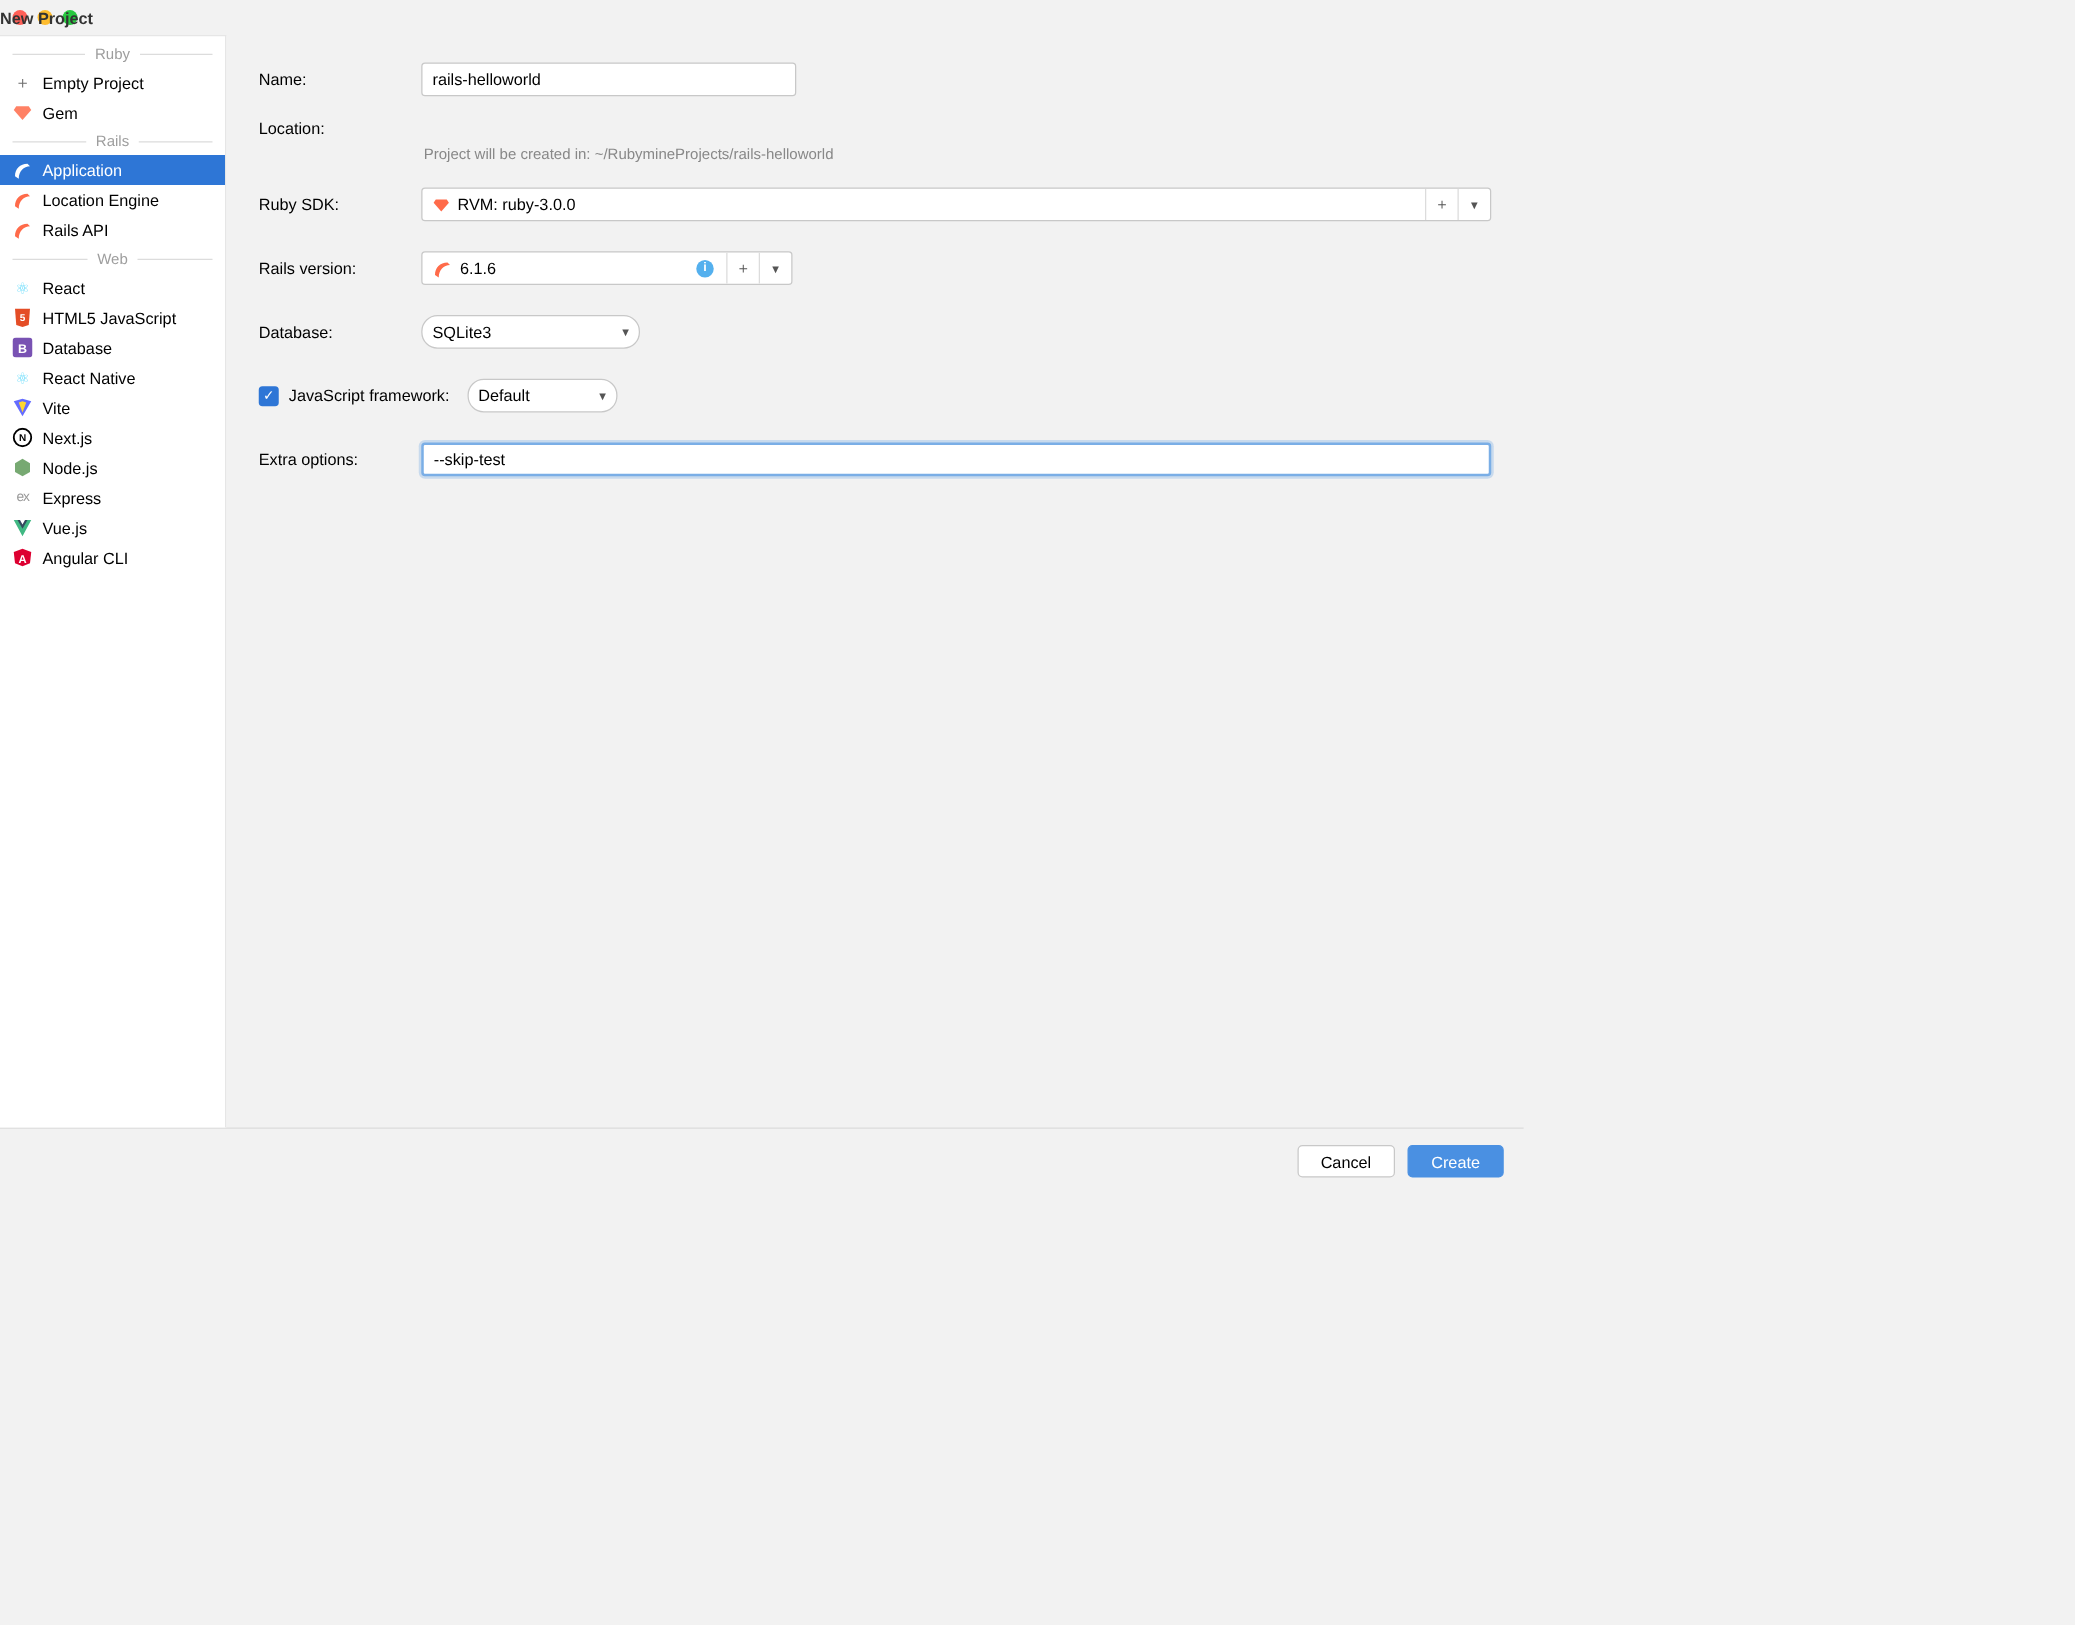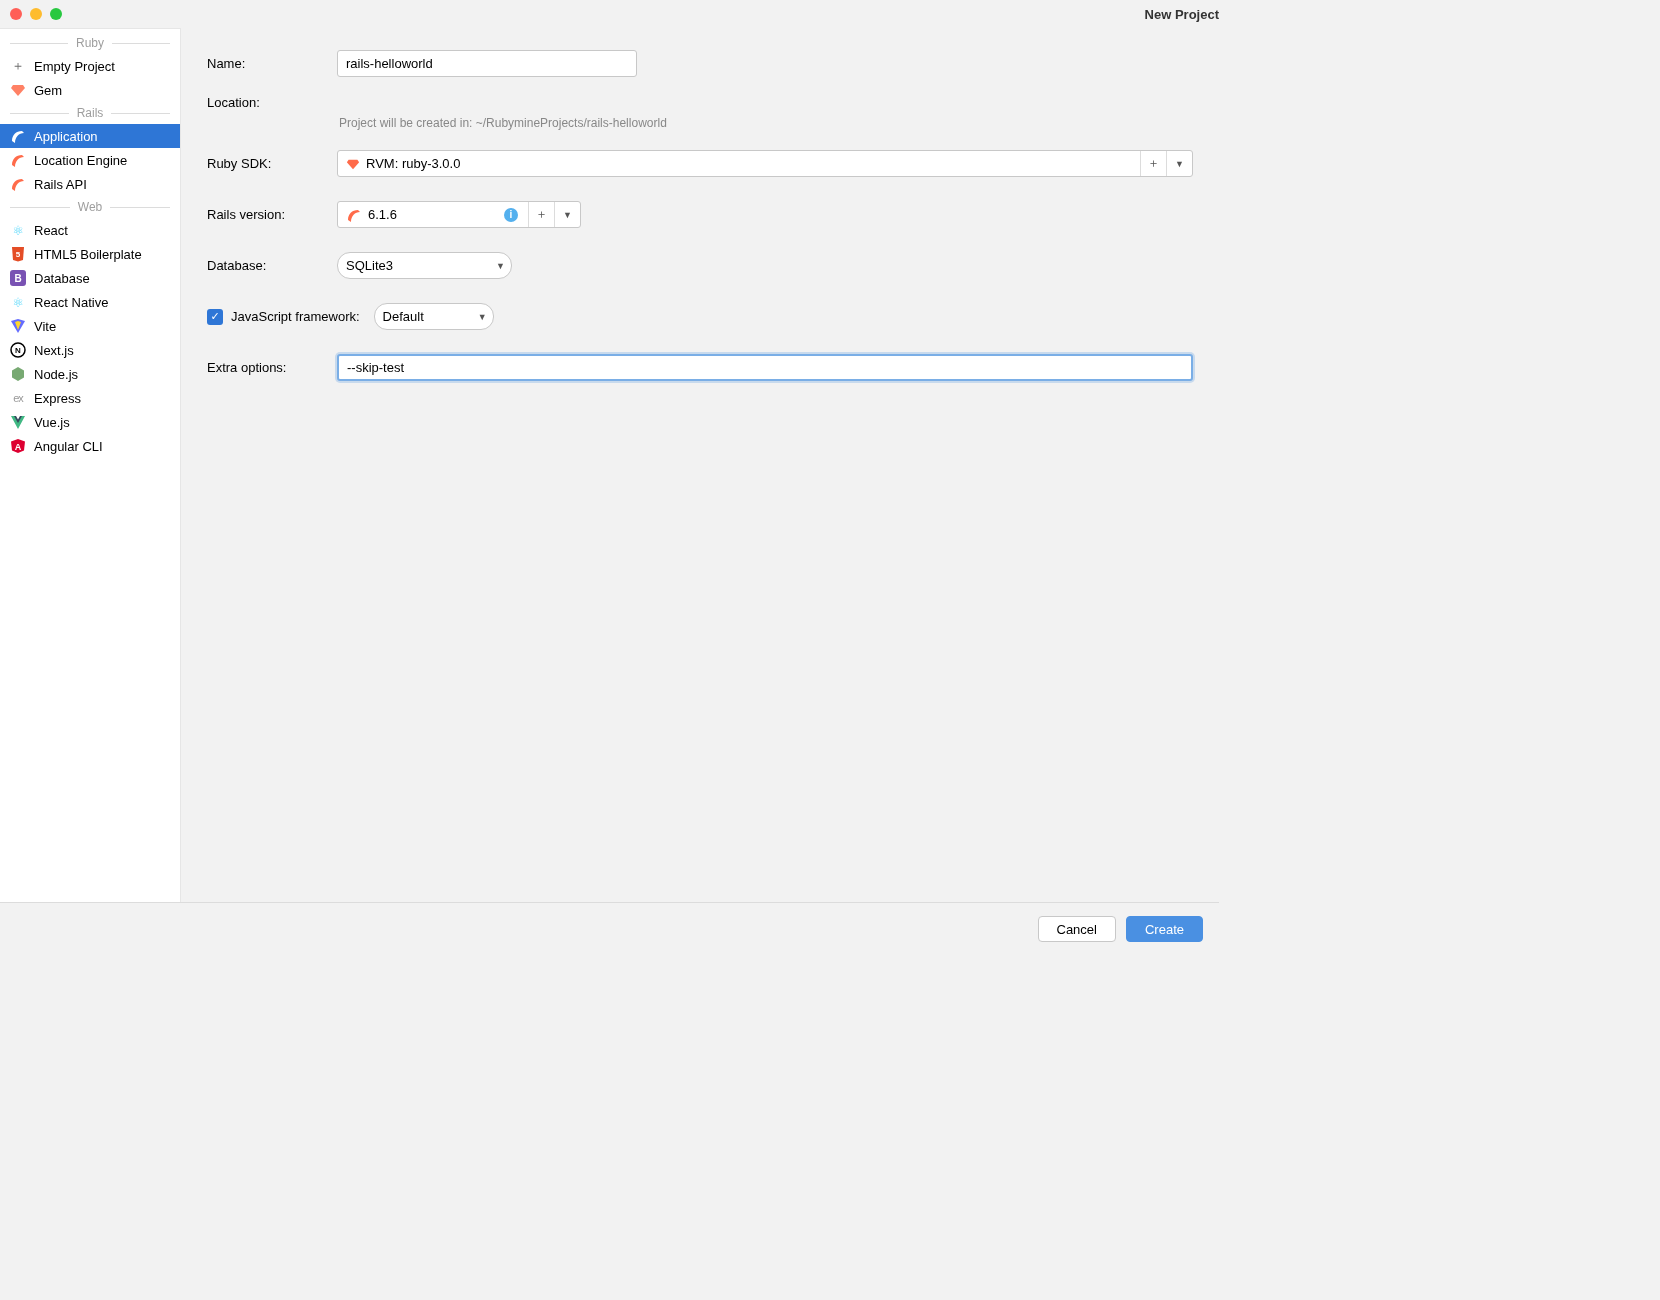--- a/index.html
+++ b/index.html
@@ -3,21 +3,21 @@
   <meta charset="utf-8">
   <style>
     * { box-sizing: border-box; margin: 0; padding: 0; font-family: -apple-system, BlinkMacSystemFont, "Segoe UI", Helvetica, Arial, sans-serif; }
     body { width: 1219px; height: 955px; background: #f2f2f2; overflow: hidden; font-size: 13px; color: #000; }
     .titlebar { height: 28px; display: flex; align-items: center; padding: 0 10px; position: relative; }
     .traffic { display: flex; gap: 8px; align-items: center; }
     .dot { width: 12px; height: 12px; border-radius: 50%; }
     .dot.red { background: #ff5f57; }
     .dot.yellow { background: #febc2e; }
     .dot.green { background: #28c840; }
-    .title { position: absolute; left: 0; right: 0; text-align: right; font-weight: 600; font-size: 13px; color: #333; }
+    .title { position: absolute; left: 0; right: 0; text-align: left; font-weight: 600; font-size: 13px; color: #333; }
     .container { display: flex; height: calc(100% - 28px - 53px); }
     .sidebar { width: 181px; background: #fff; border-right: 1px solid #e6e6e6; border-top: 1px solid #e6e6e6; padding-top: 3px; }
     .section-label { display: flex; align-items: center; padding: 4px 10px 4px 10px; color: #9e9e9e; font-size: 12px; }
     .section-label::before, .section-label::after { content: ""; flex: 1; height: 1px; background: #dcdcdc; }
     .section-label span { padding: 0 8px; }
     .s-item { display: flex; align-items: center; gap: 8px; padding: 4px 10px; height: 24px; font-size: 13px; cursor: pointer; }
     .s-item.selected { background: #2e76d6; color: #fff; }
     .s-icon { width: 16px; height: 16px; display: flex; align-items: center; justify-content: center; font-size: 13px; }
     .main { flex: 1; padding: 22px 26px 10px 26px; }
     .form-row { display: flex; align-items: center; margin-bottom: 18px; }
@@ -104,21 +104,21 @@
       <span class="s-icon" style="color:#61dafb">⚛</span>
       <span>React</span>
     </div>
     <div class="s-item">
       <span class="s-icon">
           <svg viewBox="0 0 16 16">
             <path fill="#e44d26" d="M2 1h12l-1 13-5 1.5L3 14z"></path>
             <text x="8" y="11" font-size="8" fill="#fff" text-anchor="middle" font-weight="bold">5</text>
           </svg>
         </span>
-      <span>HTML5 Boilerplate</span>
+      <span>HTML5 JavaScript</span>
     </div>
     <div class="s-item">
       <span class="s-icon">
           <svg viewBox="0 0 16 16">
             <rect width="16" height="16" rx="3" fill="#7952b3"></rect>
             <text x="8" y="12" font-size="10" fill="#fff" text-anchor="middle" font-weight="bold">B</text>
           </svg>
         </span>
       <span>Database</span>
     </div>
@@ -198,21 +198,21 @@
         </div>
         <div class="ctl-btn">＋</div>
         <div class="ctl-btn">
             <span class="chevron">▼</span>
           </div>
       </div>
     </div>
 
     <div class="form-row" style="margin-bottom:24px">
       <label class="form-label">Rails version:</label>
-      <div class="ctl" style="width:244px">
+      <div class="ctl" style="width:297px">
         <div class="ctl-text">
           <svg class="rails" viewBox="0 0 16 16">
               <path fill="#ff6b4a" d="M2 13c0-6 4-10 10-10l2 2c-5 0-9 4-9 10z"></path>
             </svg>
           <span>6.1.6</span>
         </div>
         <div style="display:flex;align-items:center;padding-right:6px">
             <span class="info-icon">i</span>
           </div>
         <div class="ctl-btn">＋</div>

